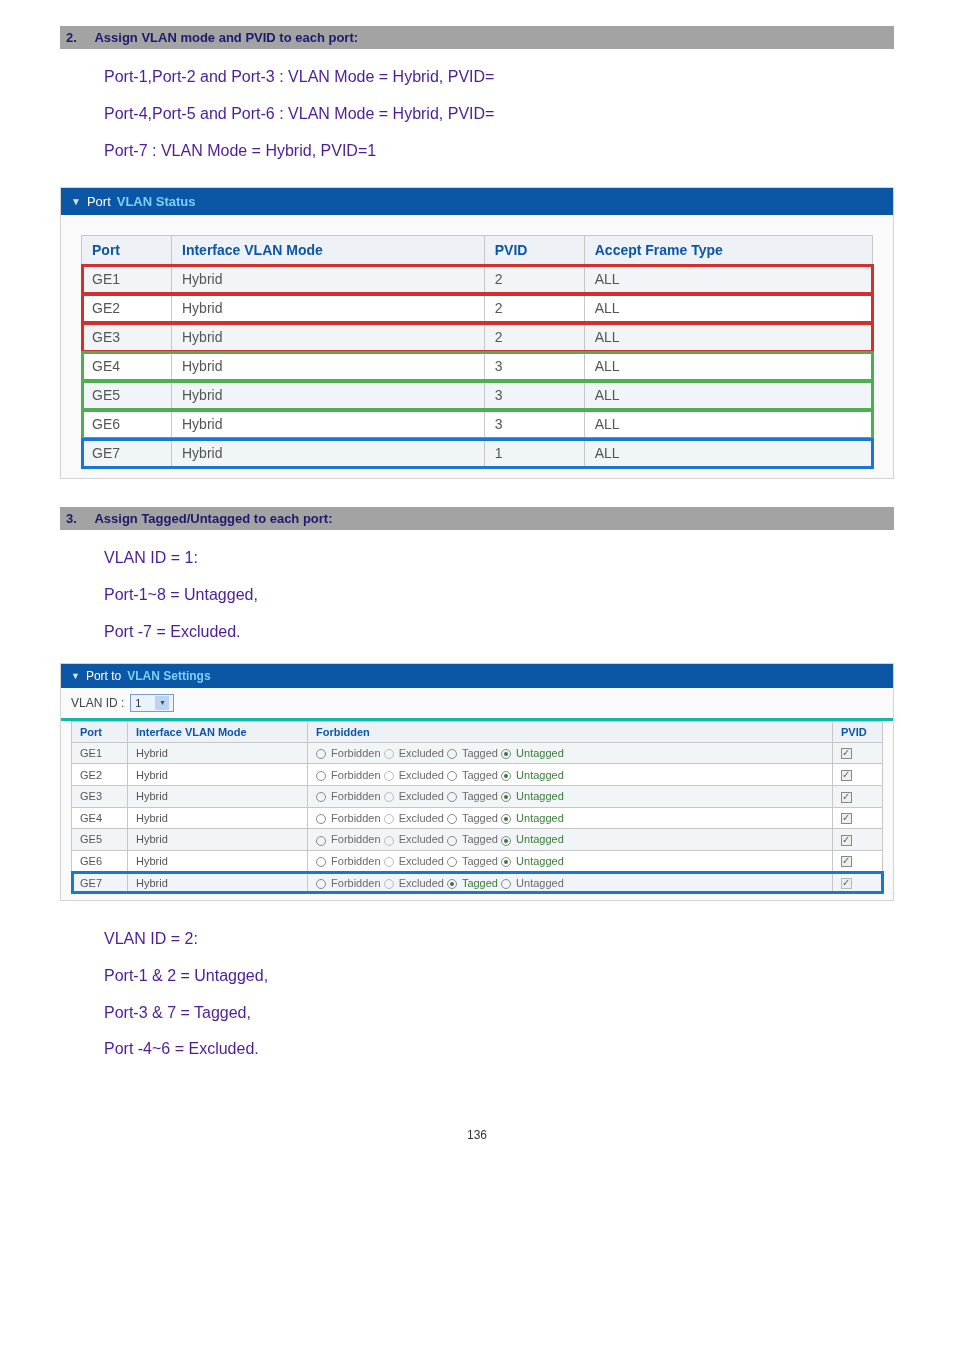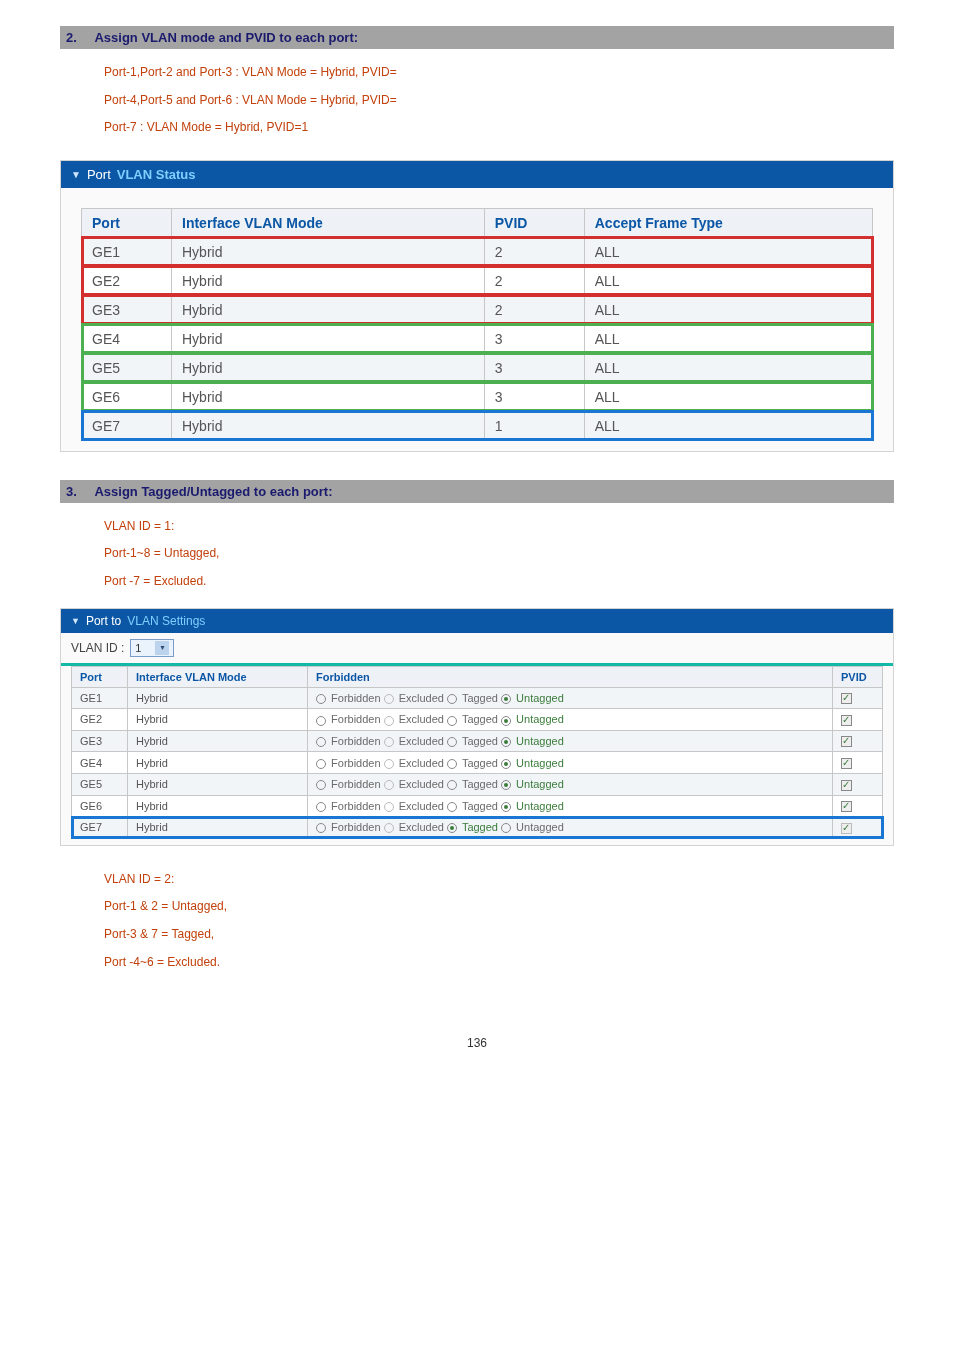--- a/index.html
+++ b/index.html
@@ -5,37 +5,37 @@
   * { box-sizing: border-box; margin: 0; padding: 0; }
   body { width: 954px; margin: 0 auto; background: #fff; font-family: Arial, sans-serif; font-size: 12px; color: #333; }
   .page { padding: 20px 60px 40px 60px; }
   .logo-row { display: flex; align-items: center; gap: 8px; margin-bottom: 10px; }
   .logo-globe { width: 44px; height: 44px; border-radius: 50%; background: radial-gradient(circle at 35% 35%, #1a3a6e 0%, #0b1f3a 70%); position: relative; overflow: hidden; }
   .logo-globe::before { content:""; position:absolute; top:10px; left:8px; width:28px; height:14px; border:2px solid #6aa0d8; border-radius:50%; border-top-color: transparent; border-bottom-color: transparent; transform: rotate(-20deg); opacity:.7;}
   .logo-text { font-family: Arial Black, Arial, sans-serif; font-weight: 900; font-size: 26px; color: #111; letter-spacing: -1px; }
   .logo-sub { font-size: 8px; color: #333; letter-spacing: 0.5px; margin-top: -2px; }
   .section-heading { background: #a3a3a3; padding: 4px 6px; font-size: 13px; font-weight: bold; color: #1a1a6e; margin: 6px 0 10px 0; }
   .indent { margin-left: 44px; }
-  .body-line { font-size: 12px; color: #c2410c; line-height: 2.3; }
+  .body-line { font-size: 16px; color: #4c1d95; line-height: 2.3; }
   .vlan-status-wrap { border: 1px solid #d3d3d3; background: #fafafa; margin: 18px 0 28px 0; }
   .vlan-status-bar { background: #0b56a5; color: #fff; padding: 6px 10px; font-size: 13px; display: flex; align-items: center; gap: 6px; }
   .vlan-status-bar .white { color: #fff; }
   .vlan-status-bar .cyan { color: #7ed0ff; font-weight: bold; }
   .vlan-status-bar .caret { font-size: 10px; color: #cfe6ff; }
   .tbl { width: calc(100% - 40px); margin: 20px 20px 10px 20px; border-collapse: collapse; background: #fff; }
   .tbl th, .tbl td { border: 1px solid #c7c7c7; padding: 6px 10px; text-align: left; font-size: 14px; }
   .tbl th { background: #eef2f7; color: #0b56a5; font-weight: bold; }
   .tbl td { color: #555; }
   .tbl tr.zebra td { background: #f2f5f8; }
   .hi-red { outline: 3px solid #d32f2f; outline-offset: -2px; }
   .hi-green { outline: 3px solid #4caf50; outline-offset: -2px; }
   .hi-blue { outline: 3px solid #1976d2; outline-offset: -2px; }
   .settings-wrap { border: 1px solid #d3d3d3; background: #fafafa; margin: 12px 0 20px 0; }
   .settings-bar { background: #0b56a5; color: #fff; padding: 5px 10px; font-size: 12px; display: flex; align-items: center; gap: 6px; }
-  .settings-bar .cyan { color: #7ed0ff; font-weight: normal; }
+  .settings-bar .cyan { color: #7ed0ff; font-weight: bold; }
   .settings-bar .caret { font-size: 9px; color: #cfe6ff; }
   .vlanid-row { padding: 6px 10px; font-size: 12px; color: #444; border-bottom: 3px solid #14b8a6; display:flex; align-items:center; gap:6px;}
   .dropdown { display:inline-flex; align-items:center; border:1px solid #7a9cc6; background:#eaf2fb; padding:1px 4px; font-size:11px; color:#333; gap:14px;}
   .dropdown .dd-arrow { background:#bcd3ee; width:14px; height:14px; display:inline-flex; align-items:center; justify-content:center; font-size:8px; color:#2b4a77;}
   .tbl2 { width: calc(100% - 20px); margin: 0 10px 6px 10px; border-collapse: collapse; background: #fff; font-size: 11px; }
   .tbl2 th, .tbl2 td { border: 1px solid #c7c7c7; padding: 4px 8px; text-align: left; }
   .tbl2 th { background: #eef2f7; color: #0b56a5; font-weight: bold; }
   .tbl2 td { color: #555; }
   .tbl2 tr.zebra td { background: #f2f5f8; }
   .radio { display:inline-block; width:10px; height:10px; border:1px solid #888; border-radius:50%; margin-right:2px; vertical-align:middle; position:relative;}

